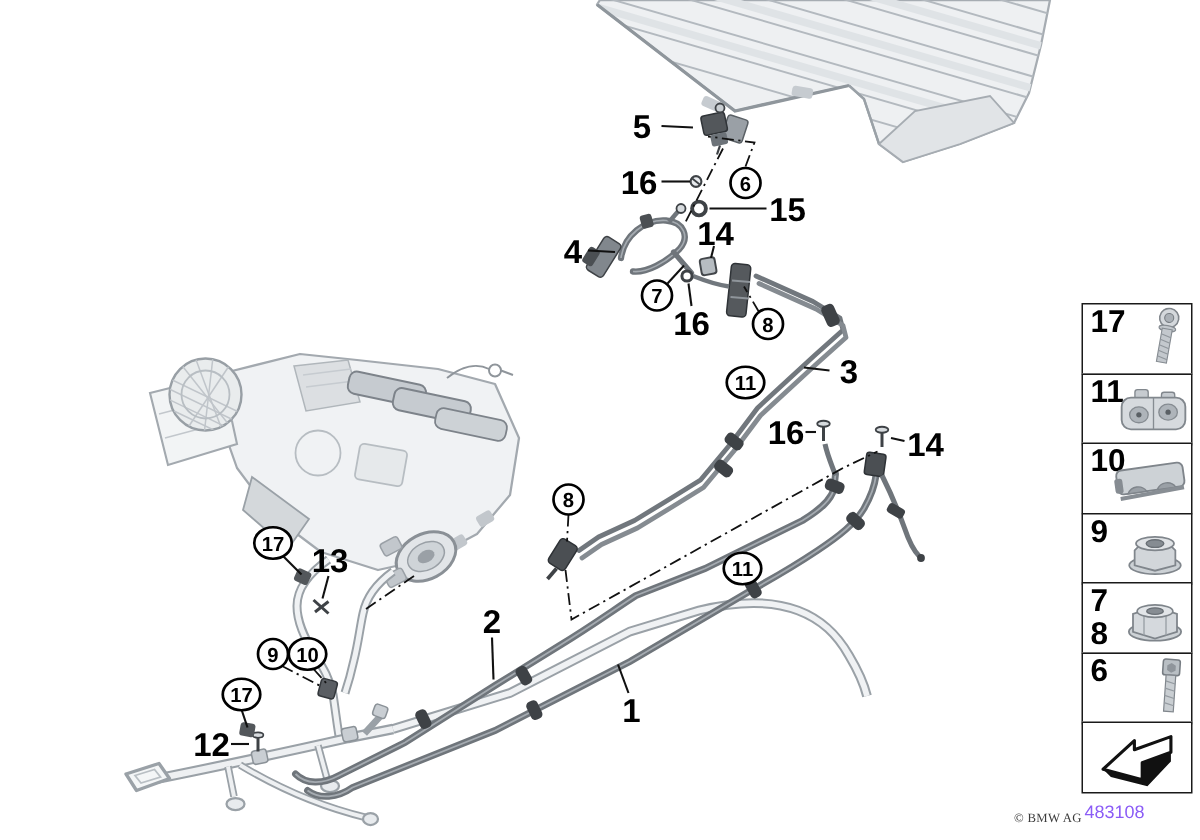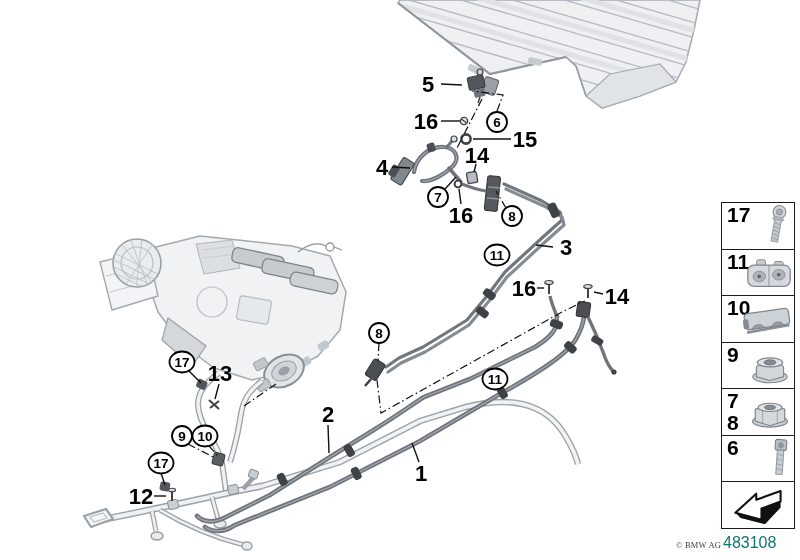--- a/index.html
+++ b/index.html
@@ -13,21 +13,21 @@
   .legend{position:absolute;left:721px;top:202px;width:74px;}
   .legend-box{position:relative;height:46px;border:1.5px solid #1a1a1a;background:#fff;
               margin-top:-1.5px;box-sizing:content-box;}
   .legend-box:first-child{margin-top:0;}
   .legend-num{position:absolute;left:5px;top:1px;font-size:21px;font-weight:bold;color:#000;line-height:22px;}
   .legend-num .n2{display:block;}
   .legend-icon{position:absolute;right:2px;top:50%;transform:translateY(-50%);}
   .legend-icon.center{left:50%;right:auto;transform:translate(-50%,-50%);}
   
   .footer-copy{position:absolute;left:676px;top:540px;font-size:8.5px;color:#3c3c3c;letter-spacing:.2px;font-family:Liberation Serif, serif;}
-  .footer-num{position:absolute;left:723px;top:534px;font-size:16px;color:#0f766e;}
+  .footer-num{position:absolute;left:723px;top:534px;font-size:12px;color:#8b5cf6;}
 </style>
 </head>
 <body>
 
 <div class="stage">
 
 <svg width="720" height="560" viewBox="0 0 720 560">
   <defs>
     <clipPath id="battClip">
       <polygon points="400,0 700,0 694,30 686,62 676,82 640,96 602,108 586,96 576,66 566,57 490,74 398,3"></polygon>

